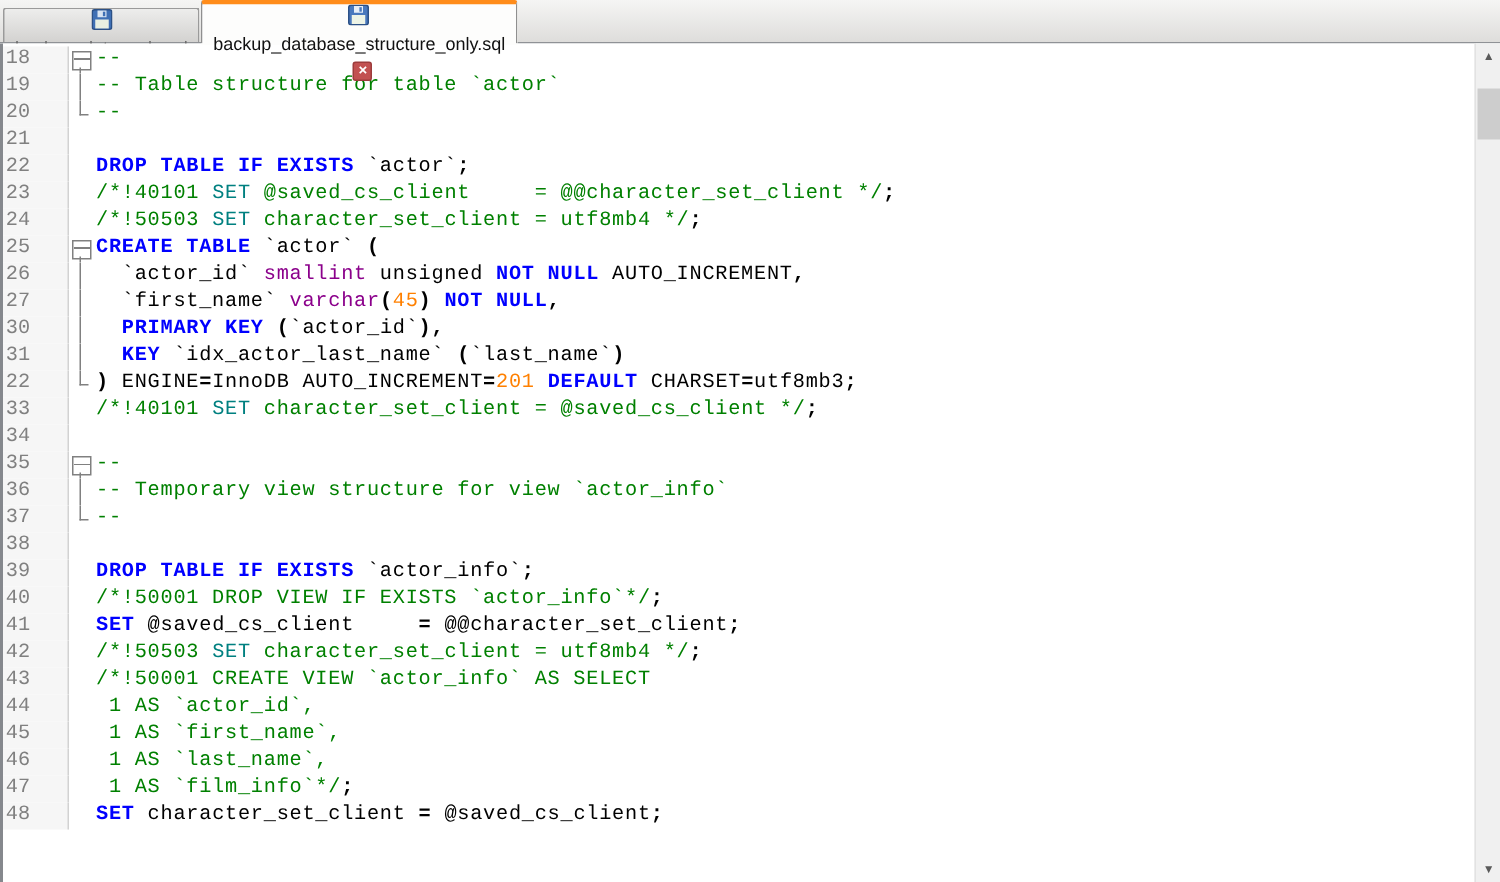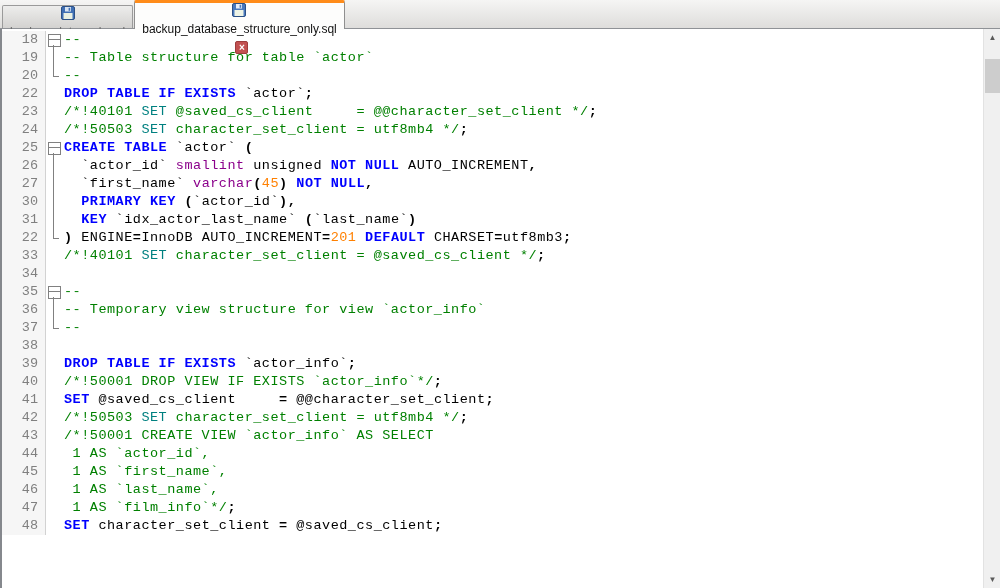--- a/index.html
+++ b/index.html
@@ -41,21 +41,21 @@
   .editor {
     position:absolute; top:29px; left:0; right:0; bottom:0;
     background:#fff; border-left:2px solid #85888d;
     overflow:hidden;
     font-family:"Liberation Mono","DejaVu Sans Mono",monospace;
     font-size:13.5px; line-height:18px; letter-spacing:0.5px;
   }
   .lines { padding-top:2px; }
   .row { display:flex; height:18px; }
   .ln {
-    flex:none; width:44px; text-align:right; padding-right:7px;
+    flex:none; width:44px; text-align:center; padding-right:23px;
     color:var(--c-line_number); background:#f6f6f6; border-right:1px solid #d2d2d2;
     letter-spacing:0;
   }
   .fold { flex:none; width:15px; position:relative; background:#fff; }
   .fold-mid::before {
     content:""; position:absolute; left:7px; top:0; bottom:0; width:1px; background:#808080;
   }
   .fold-end::before {
     content:""; position:absolute; left:7px; top:0; height:10px; width:1px; background:#808080;
   }
@@ -134,20 +134,25 @@
         <span class="ln">19</span>
         <span class="fold fold-mid"></span>
         <span class="code"><span class="tk-comment">-- Table structure for table `actor`</span></span>
       </div>
       <div class="row">
         <span class="ln">20</span>
         <span class="fold fold-end"></span>
         <span class="code"><span class="tk-comment">--</span></span>
       </div>
       <div class="row">
+        <span class="ln">21</span>
+        <span class="fold"></span>
+        <span class="code"></span>
+      </div>
+      <div class="row">
         <span class="ln">22</span>
         <span class="fold"></span>
         <span class="code"><span class="tk-kw">DROP TABLE IF EXISTS</span><span class="tk-plain"> `actor`</span><span class="tk-op">;</span></span>
       </div>
       <div class="row">
         <span class="ln">23</span>
         <span class="fold"></span>
         <span class="code"><span class="tk-comment">/*!40101 </span><span class="tk-commentkw">SET</span><span class="tk-comment"> @saved_cs_client     = @@character_set_client */</span><span class="tk-op">;</span></span>
       </div>
       <div class="row">

